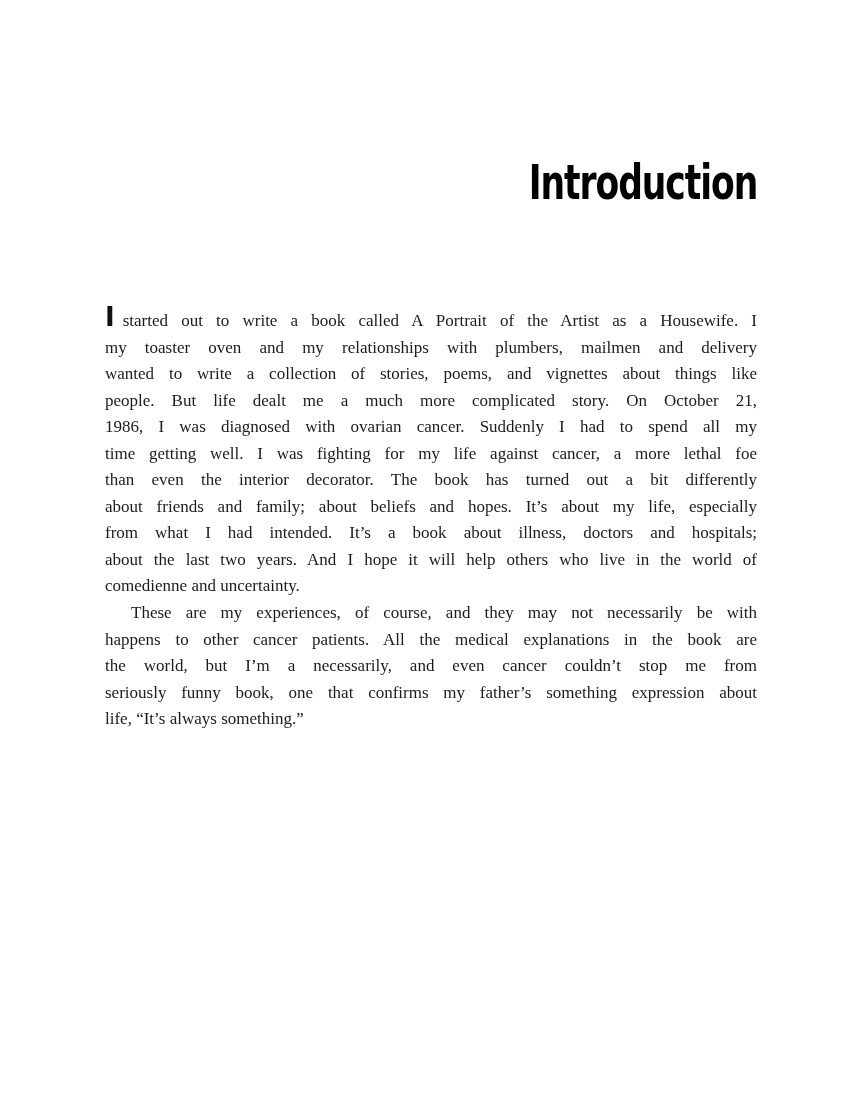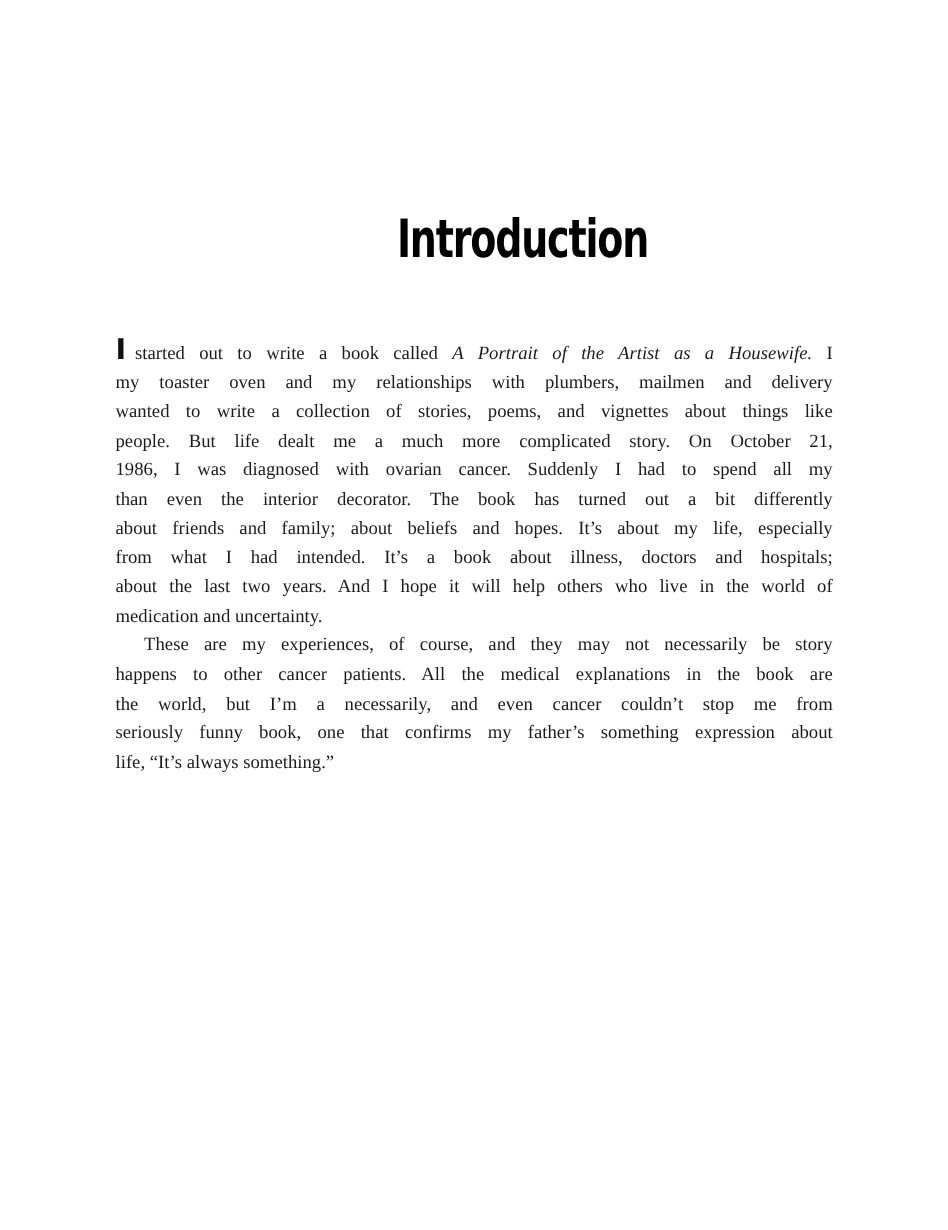--- a/index.html
+++ b/index.html
@@ -19,24 +19,23 @@
     left: 105px;
     top: 0;
     width: 652px;
     height: 1118px;
   }
   .chapter-title {
     position: absolute;
     top: 156px;
     right: 0;
     width: 652px;
-    text-align: center;
+    text-align: right;
     line-height: 52px;
     white-space: nowrap;
-    margin-top: 36px;
   }
   .chapter-title .title-text {
     display: inline-block;
     font-family: "DejaVu Sans", sans-serif;
     font-weight: bold;
     font-size: 48px;
     letter-spacing: -1.5px;
     color: #000000;
     transform: scaleX(0.72);
     transform-origin: 100% 60%;
@@ -65,47 +64,47 @@
   }
   .initial {
     font-family: "DejaVu Sans", sans-serif;
     font-weight: bold;
     font-size: 26px;
     line-height: 1px;
     margin-right: 8px;
     color: #111111;
   }
   .it {
-    font-style: italic;
   }
 </style>
 </head>
 <body>
 
 <div class="page">
   <div class="content">
 
     <div class="chapter-title">
       <span class="title-text">Introduction</span>
     </div>
 
     <div class="body-text">
 
       <div class="line"><span class="initial">I</span><span>started out to write a book called </span><span class="it">A Portrait of the Artist as a Housewife.</span><span> I</span></div>
       <div class="line">my toaster oven and my relationships with plumbers, mailmen and delivery</div>
       <div class="line">wanted to write a collection of stories, poems, and vignettes about things like</div>
       <div class="line">people. But life dealt me a much more complicated story. On October 21,</div>
       <div class="line">1986, I was diagnosed with ovarian cancer. Suddenly I had to spend all my</div>
+      <div class="line">time getting well. I was fighting for my life against cancer, a more lethal foe</div>
       <div class="line">than even the interior decorator. The book has turned out a bit differently</div>
       <div class="line">about friends and family; about beliefs and hopes. It’s about my life, especially</div>
       <div class="line">from what I had intended. It’s a book about illness, doctors and hospitals;</div>
       <div class="line">about the last two years. And I hope it will help others who live in the world of</div>
-      <div class="line para-end">medication and uncertainty.</div>
+      <div class="line para-end">comedienne and uncertainty.</div>
 
-      <div class="line indent">These are my experiences, of course, and they may not necessarily be story</div>
+      <div class="line indent">These are my experiences, of course, and they may not necessarily be with</div>
       <div class="line">happens to other cancer patients. All the medical explanations in the book are</div>
       <div class="line">the world, but I’m a necessarily, and even cancer couldn’t stop me from</div>
       <div class="line">seriously funny book, one that confirms my father’s something expression about</div>
       <div class="line para-end">life, “It’s always something.”</div>
 
     </div>
   </div>
 </div>
 
 </body></html>

